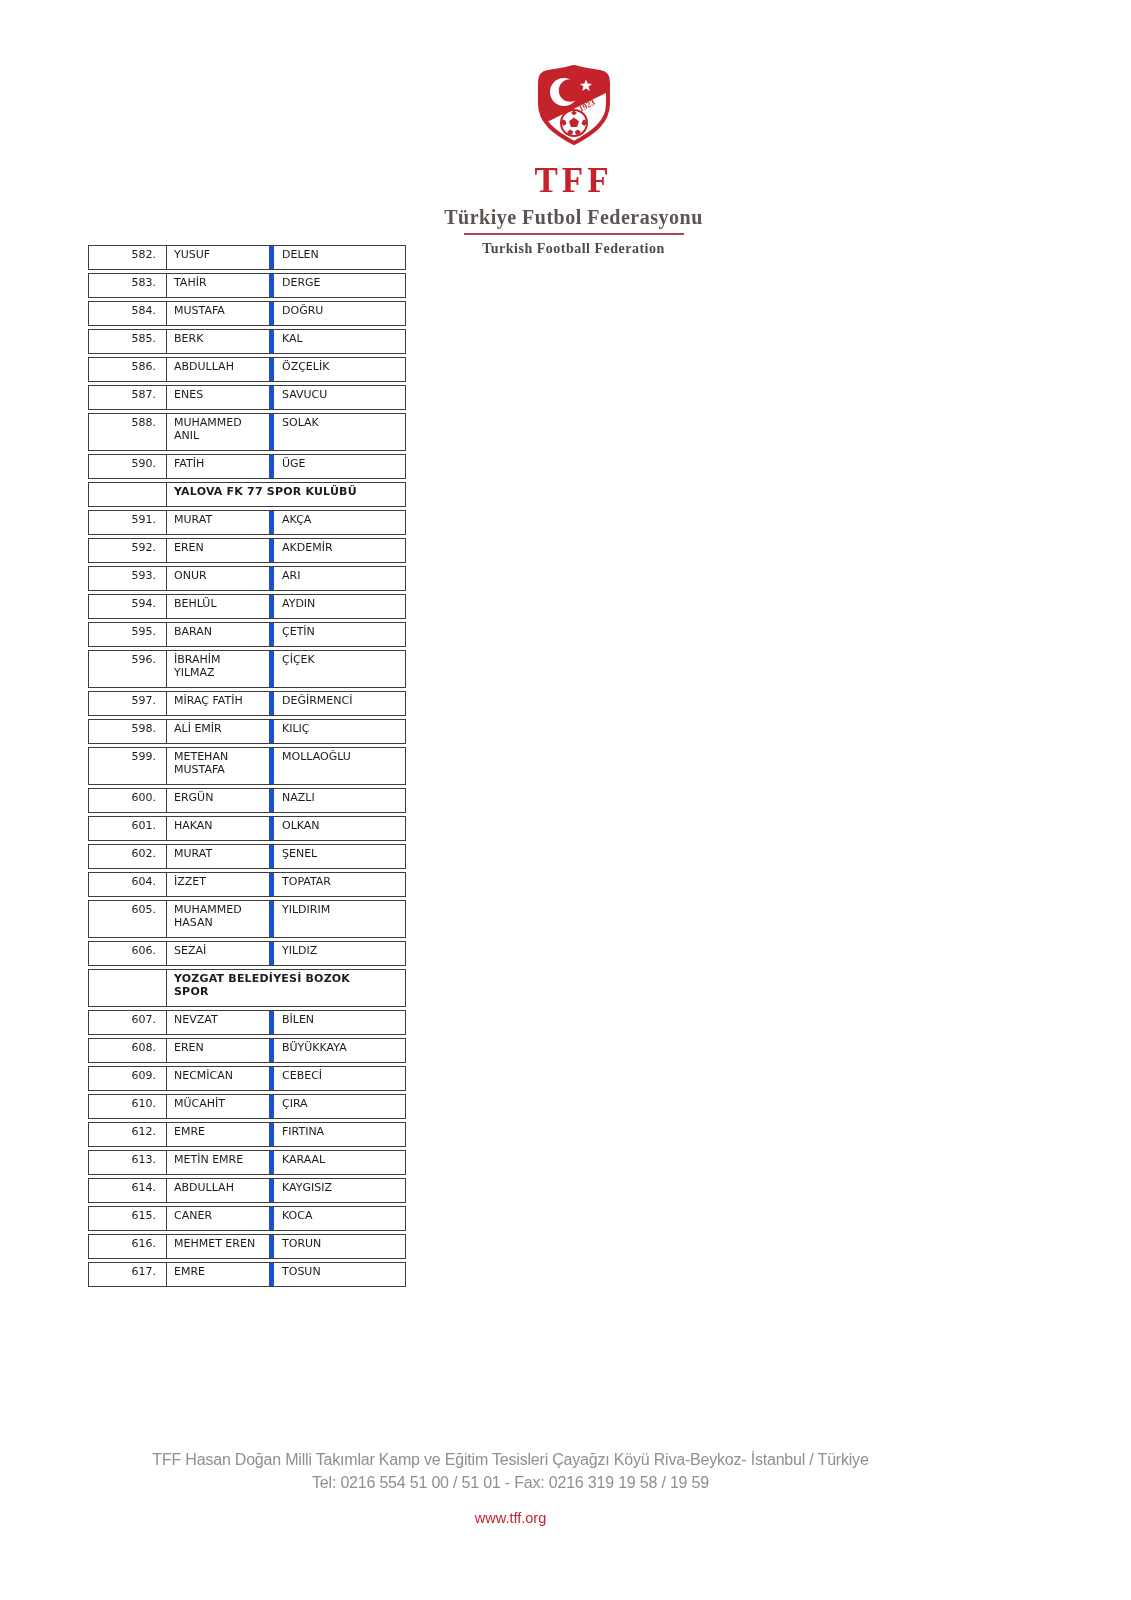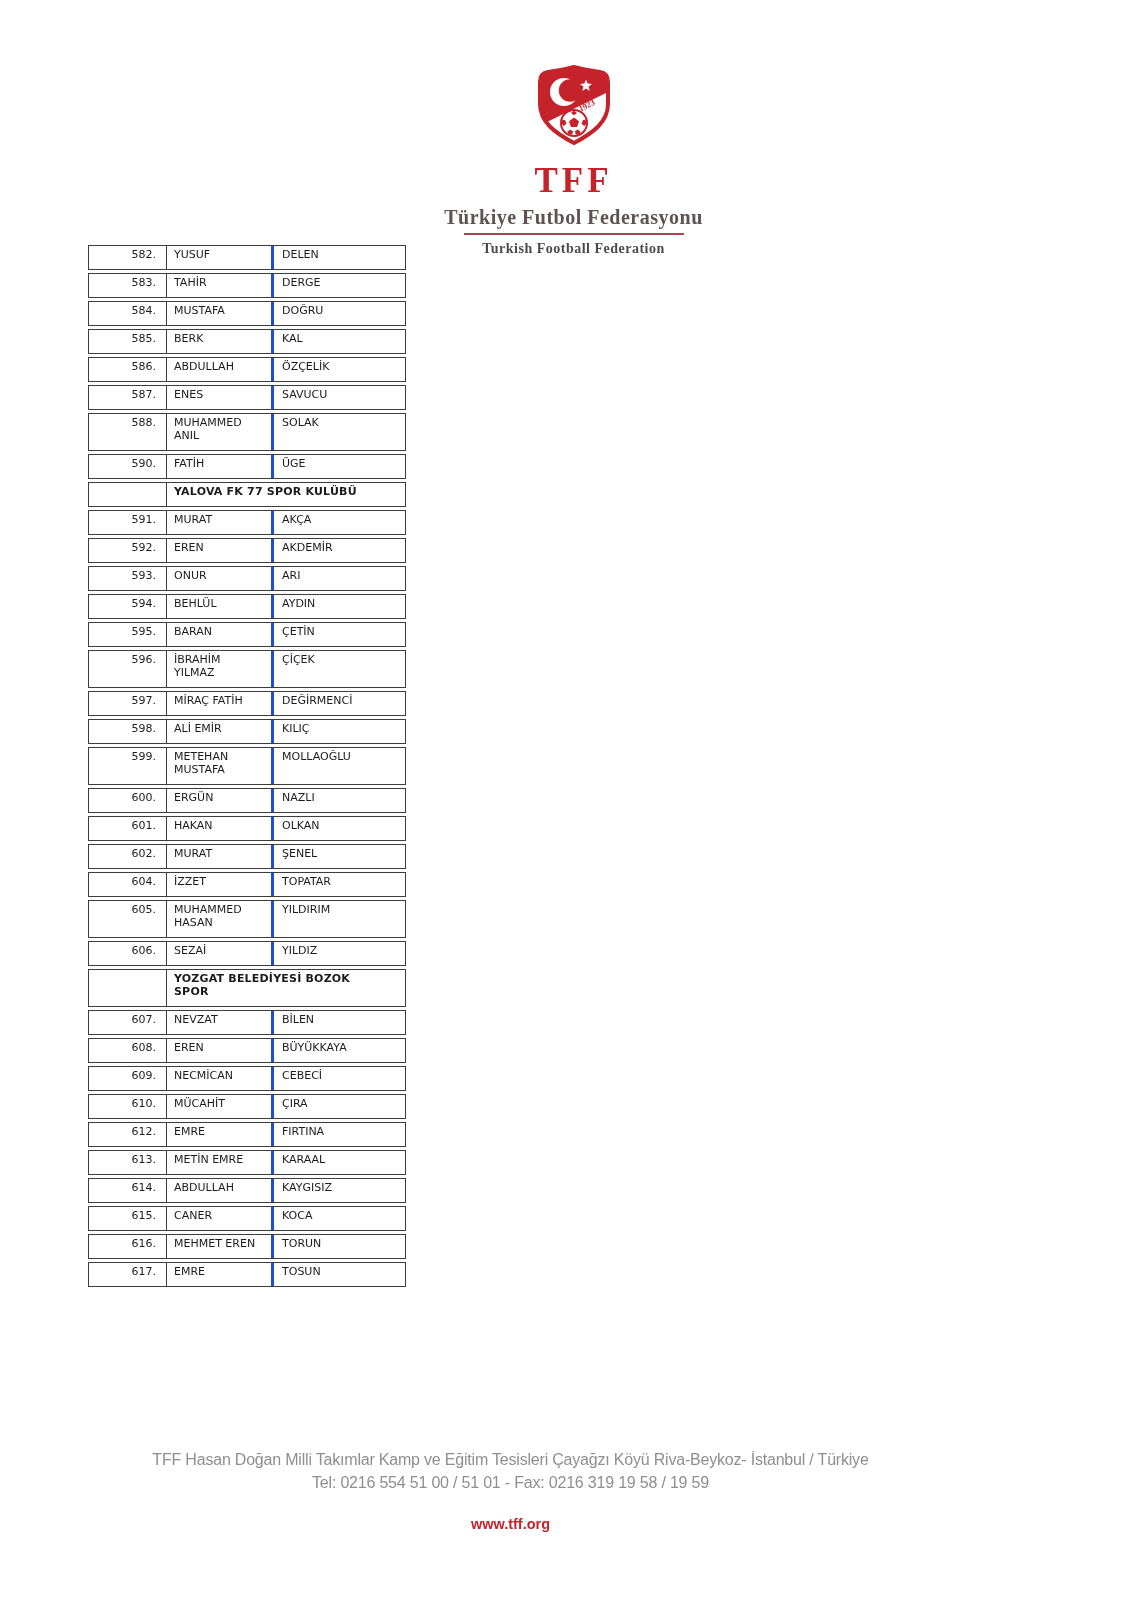--- a/index.html
+++ b/index.html
@@ -36,36 +36,36 @@
     display:flex;border:1px solid #3d3d3d;margin-bottom:3px;
     background:#ffffff;box-sizing:border-box;
   }
   .c-no{
     width:78px;flex:0 0 78px;box-sizing:border-box;
     padding:2px 10px 8px 2px;text-align:right;
     border-right:1px solid #3d3d3d;
   }
   .c-first{
     width:107px;flex:0 0 107px;box-sizing:border-box;
-    padding:2px 4px 8px 7px;border-right:3px solid #1d4ed8;
+    padding:2px 4px 8px 7px;border-right:5px solid #1d4ed8;
     white-space:pre-line;
   }
   .c-last{flex:1;padding:2px 4px 8px 8px;white-space:pre-line;}
   .c-club{
     flex:1;padding:2px 4px 8px 7px;font-weight:bold;
     white-space:pre-line;letter-spacing:0.2px;
   }
   
   .footer{
     position:absolute;top:1448px;left:0;width:1021px;text-align:center;
     font-family:"Liberation Sans",sans-serif;
     font-size:16px;line-height:23px;letter-spacing:-0.2px;color:#8f8f8f;
   }
   .footer .site{
-    margin-top:19px;font-size:14.5px;font-weight:bold;
+    margin-top:13px;font-size:14.5px;font-weight:normal;
     letter-spacing:0;color:#c5232b;
   }
 </style>
 </head>
 <body>
 
 <div class="logo-block">
   <svg class="crest" width="76" height="82" viewBox="0 0 76 82" aria-hidden="true">
     <defs>
       <clipPath id="shieldClip">

